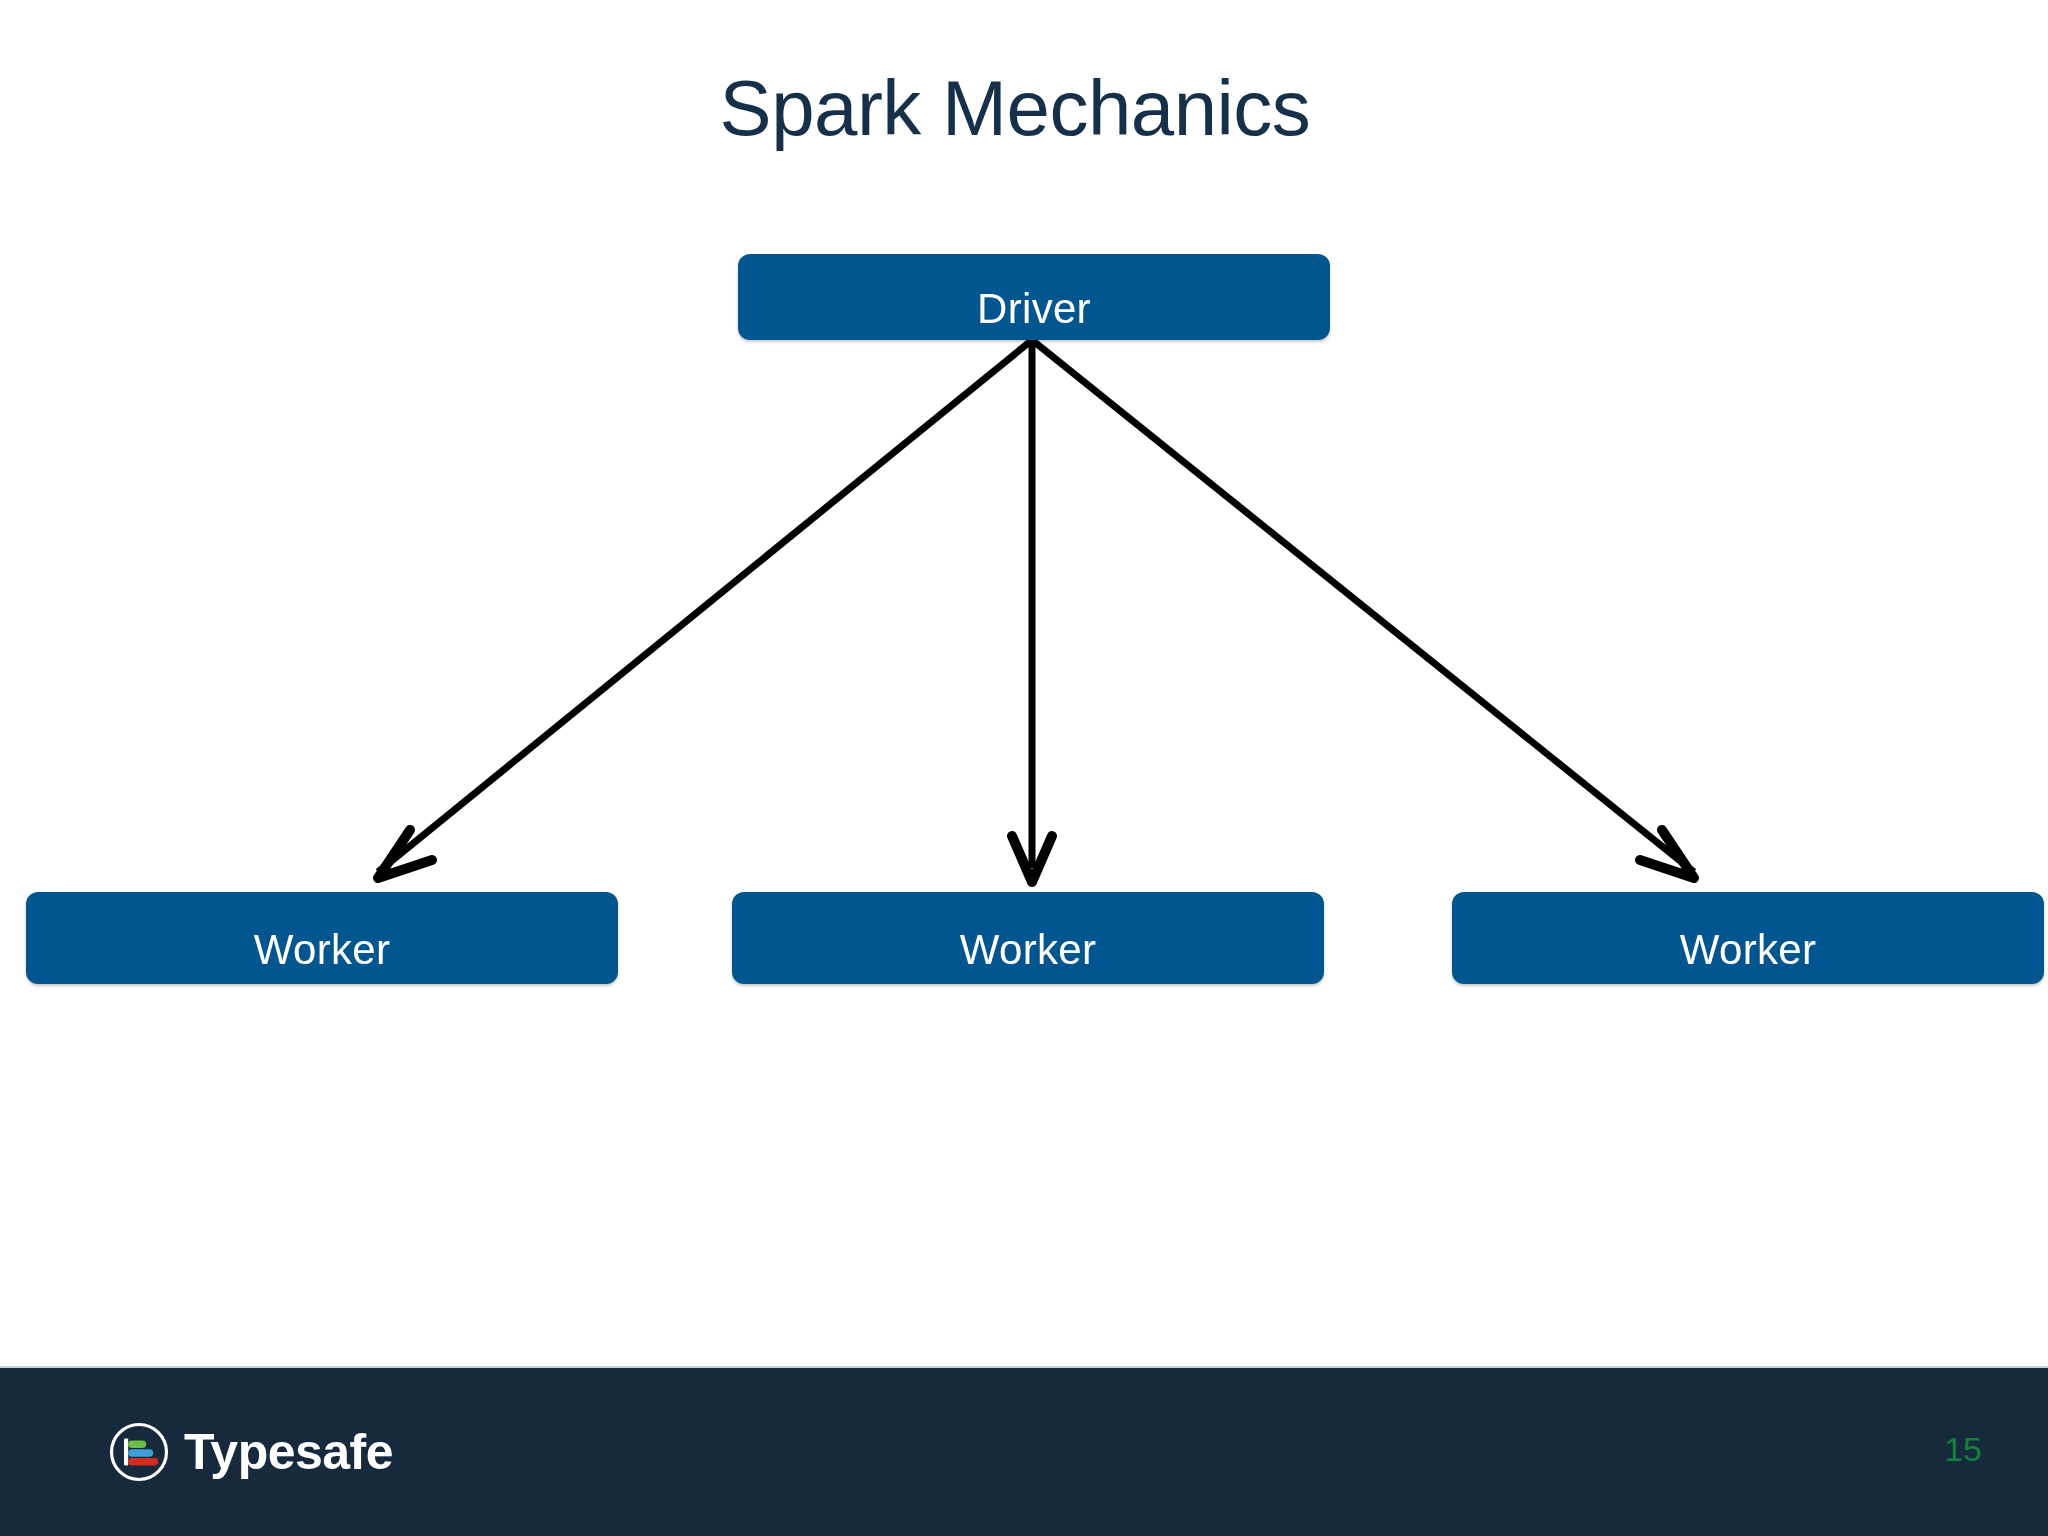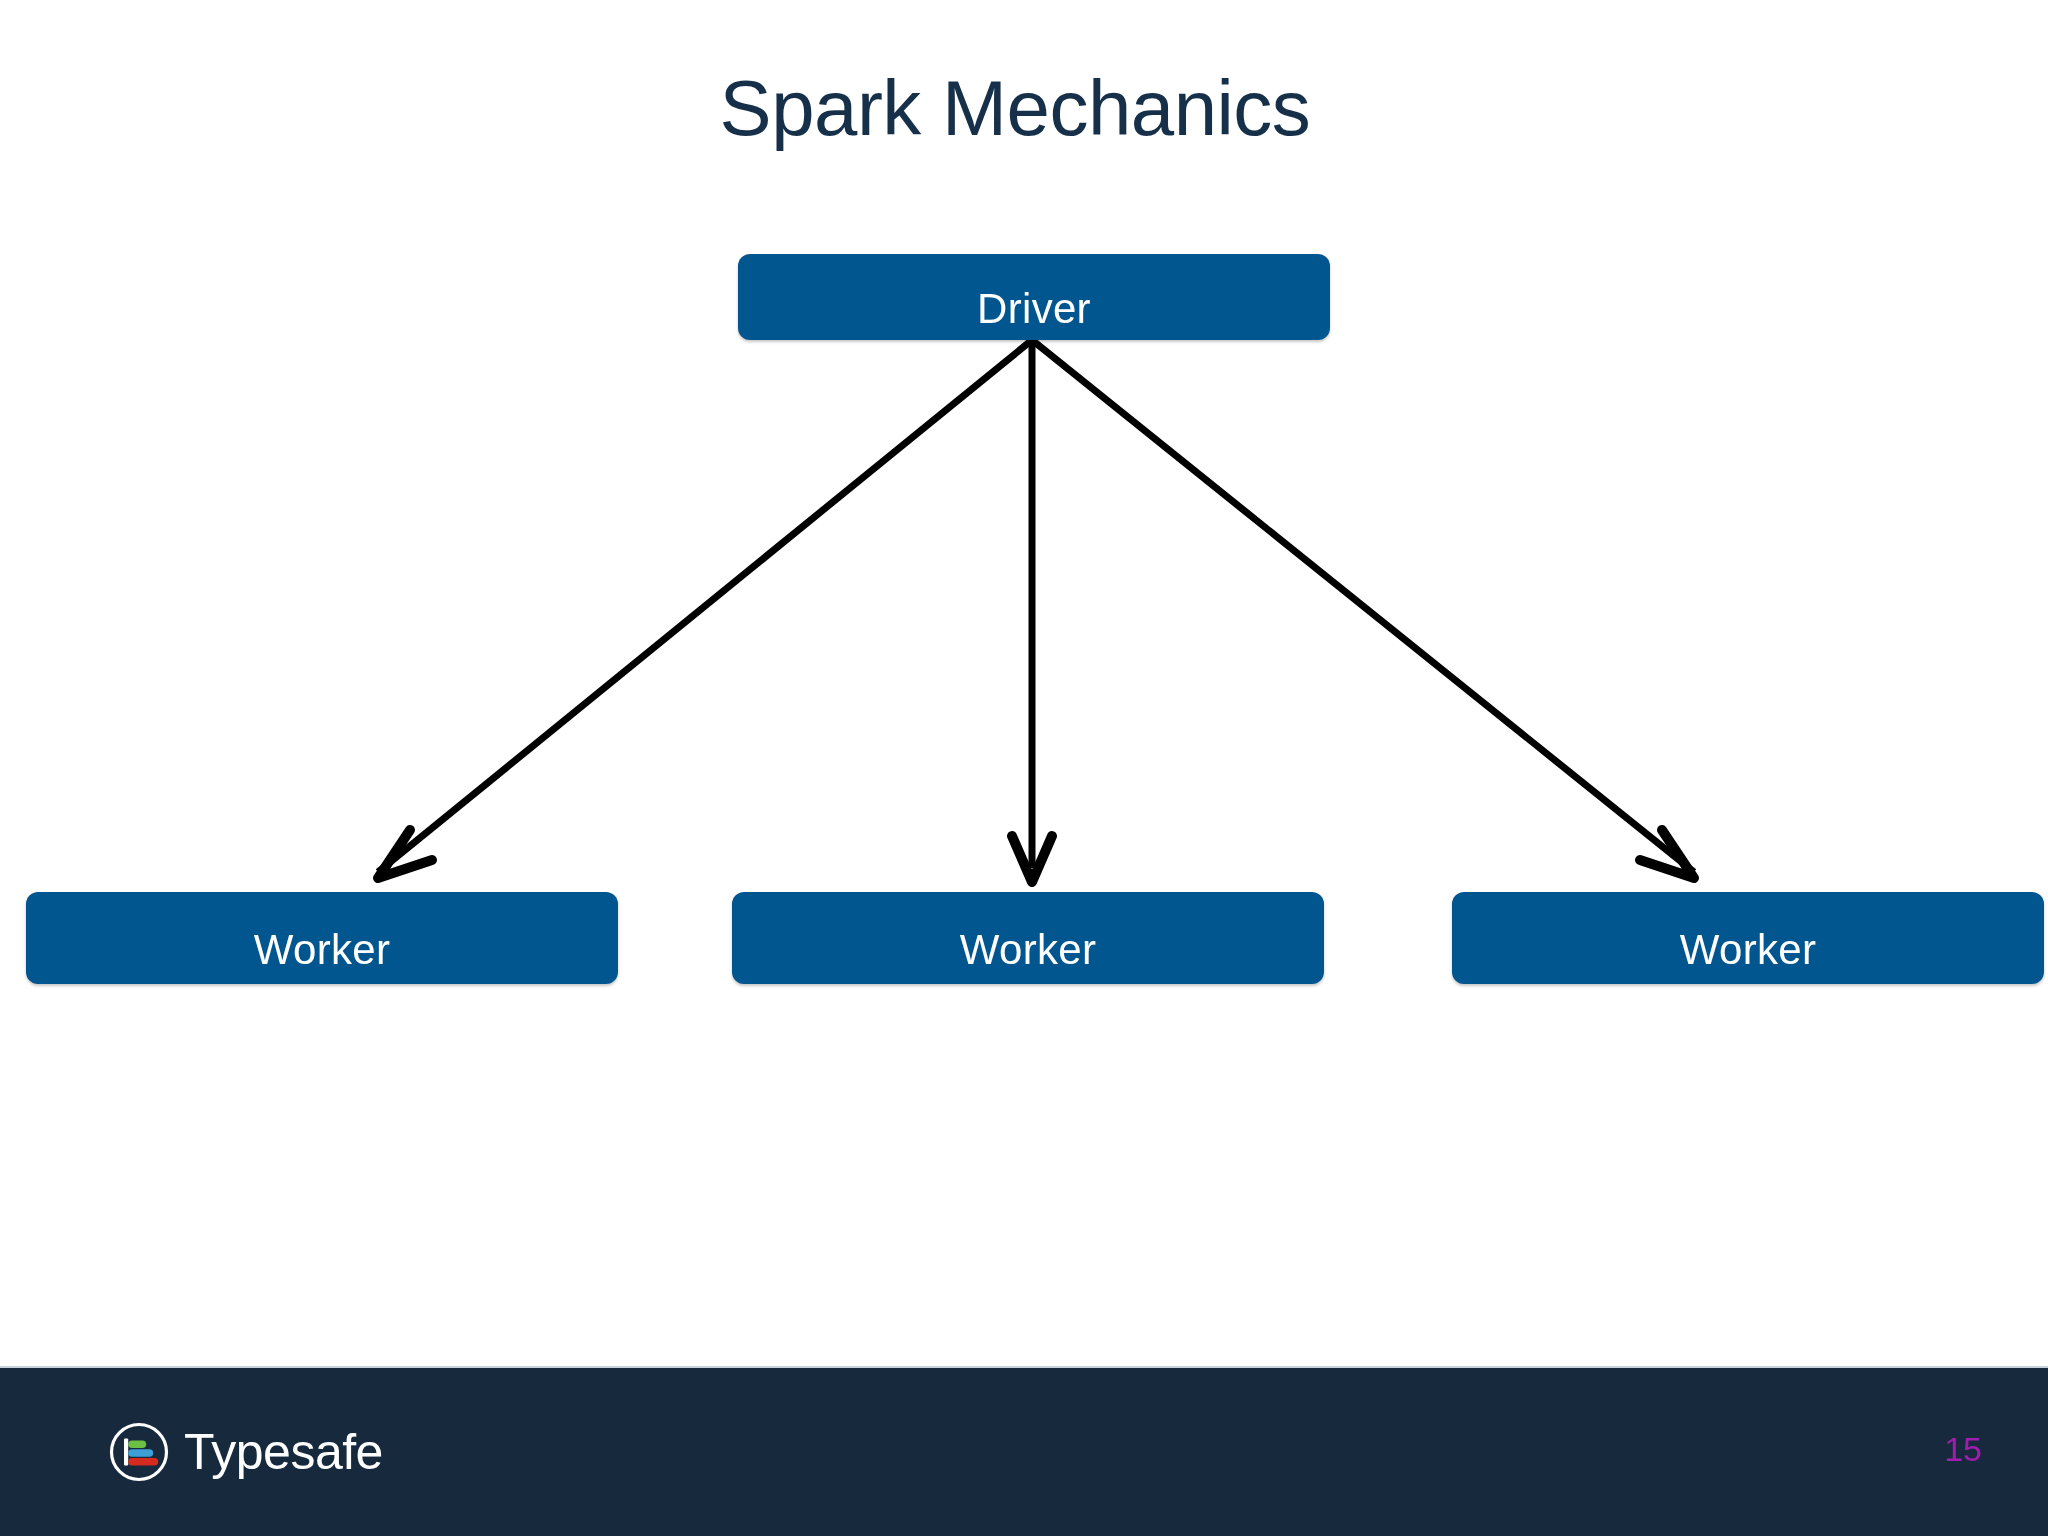--- a/index.html
+++ b/index.html
@@ -118,30 +118,30 @@
     gap: 14px;
   }
   #brand-mark {
     width: 62px;
     height: 62px;
     flex: 0 0 auto;
   }
   #brand-wordmark {
     color: #ffffff;
     font-size: 50px;
-    font-weight: normal;
+    font-weight: bold;
     letter-spacing: -0.5px;
     line-height: 1;
     white-space: nowrap;
   }
   #page-number {
     position: absolute;
     right: 66px;
     top: 1432px;
-    color: #a21caf;
+    color: #15803d;
     font-size: 34px;
     line-height: 1;
     text-align: right;
   }
 </style>
 </head>
 <body>
 
 <div id="slide">
 

